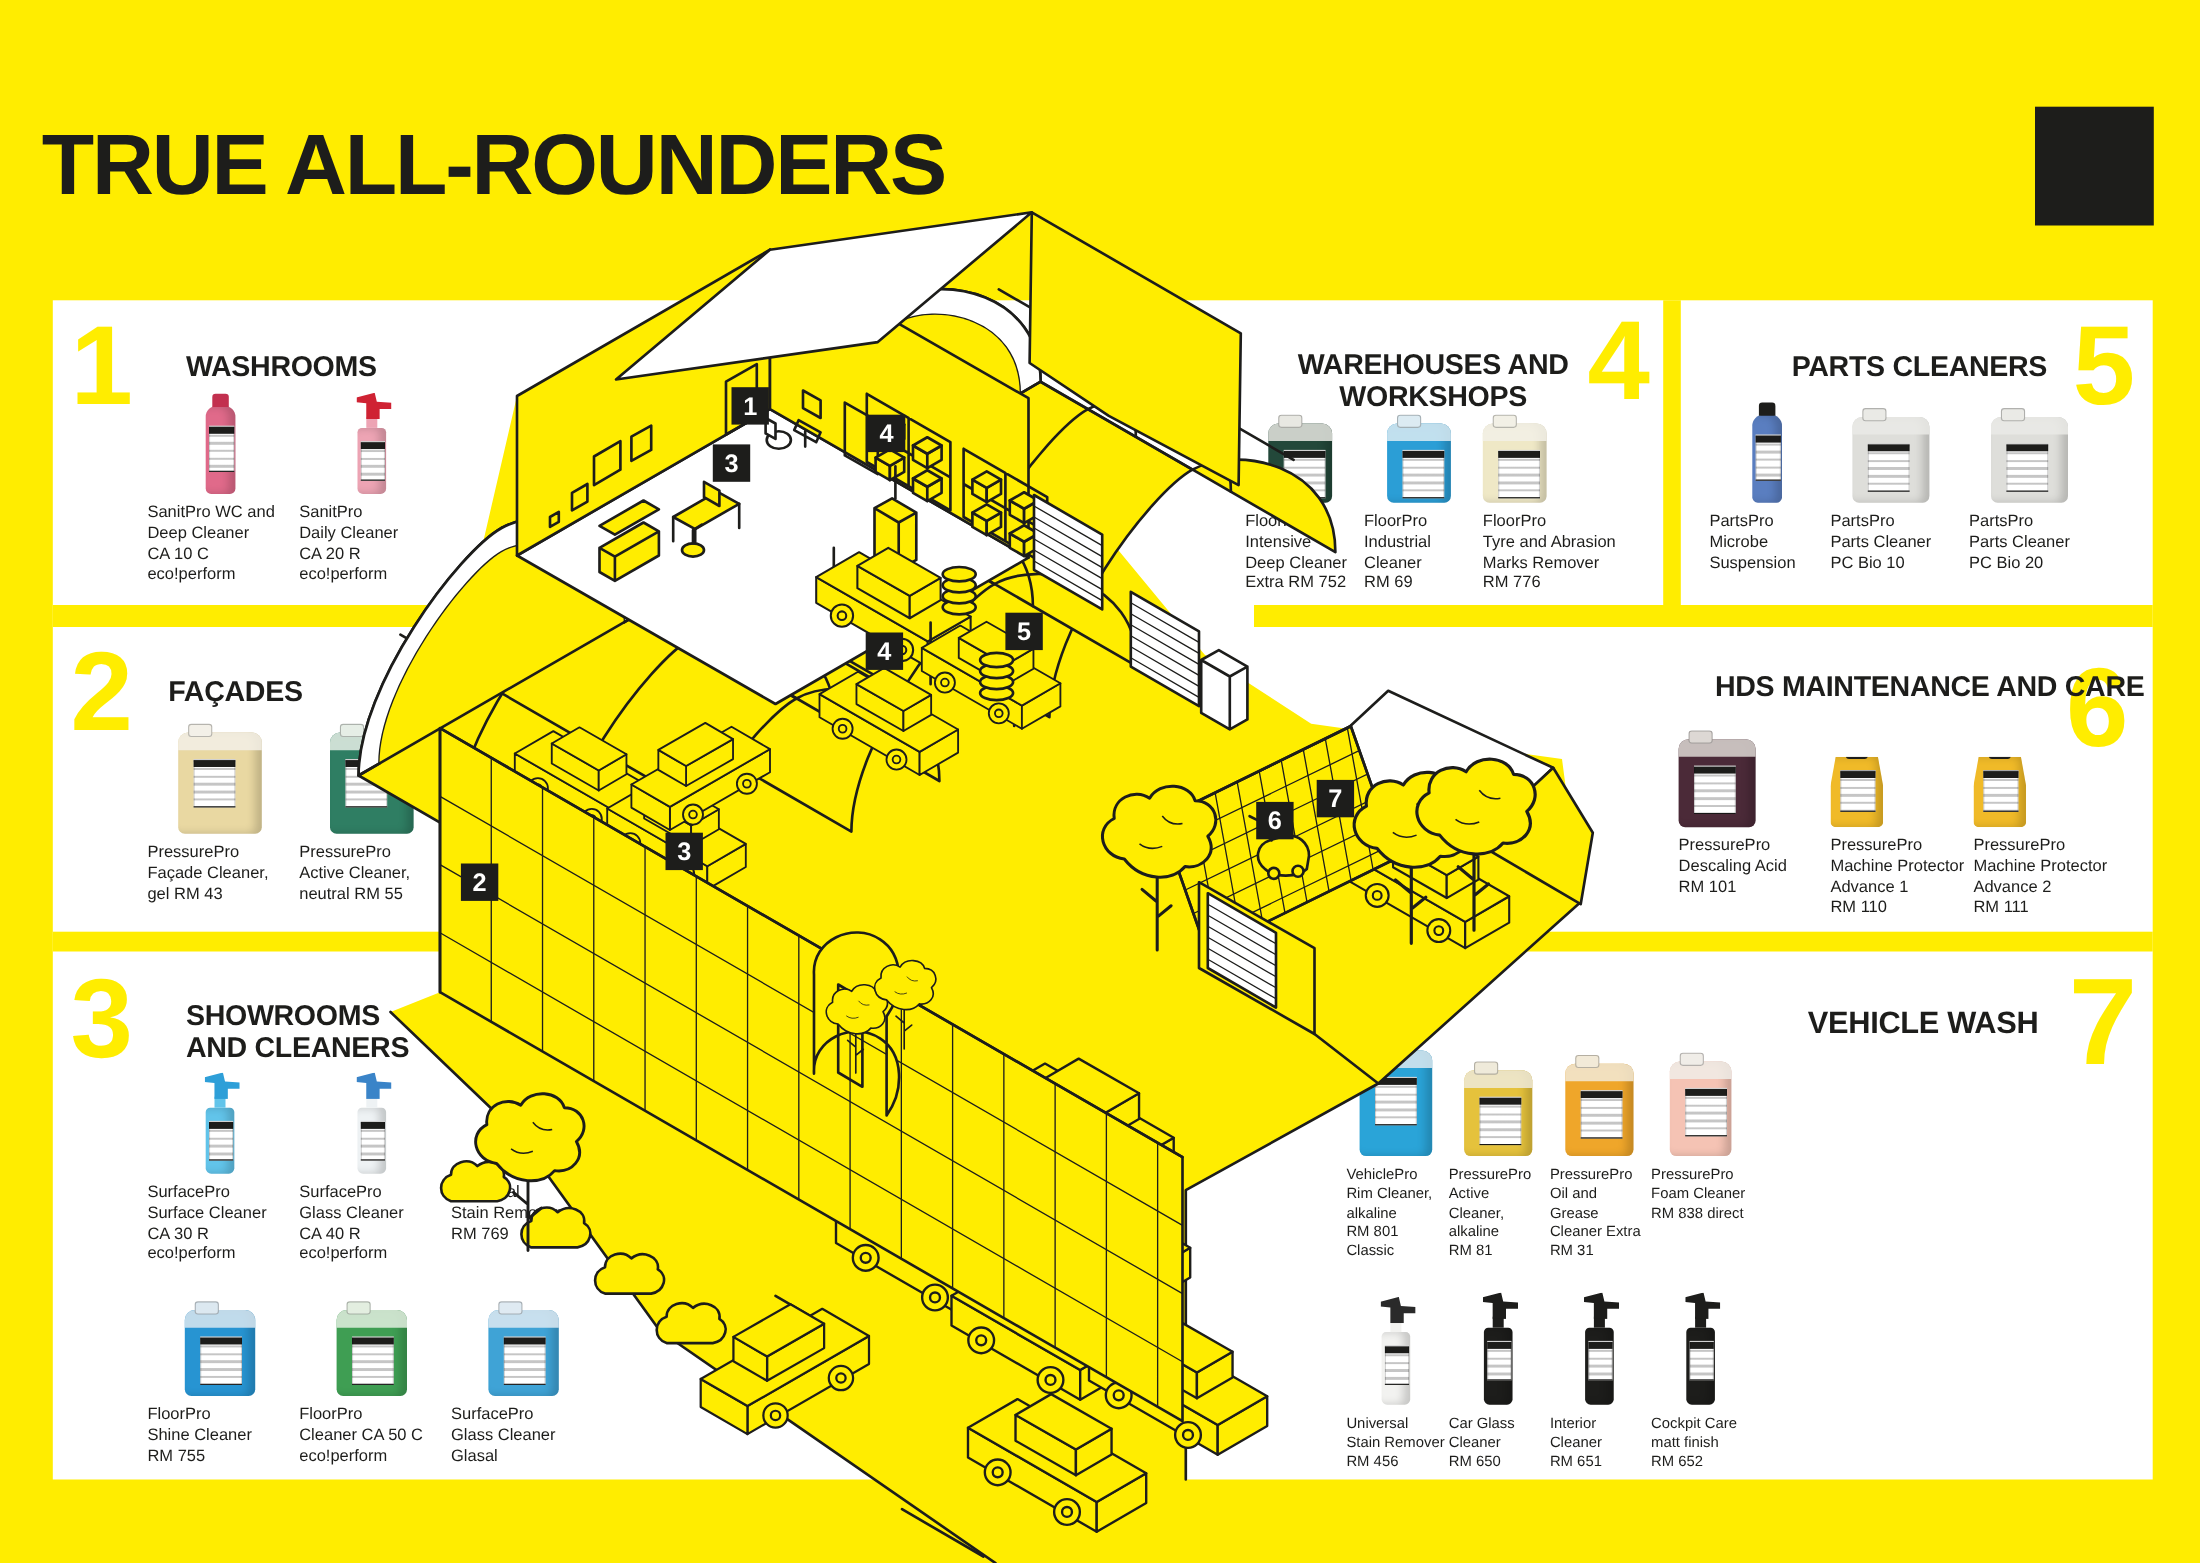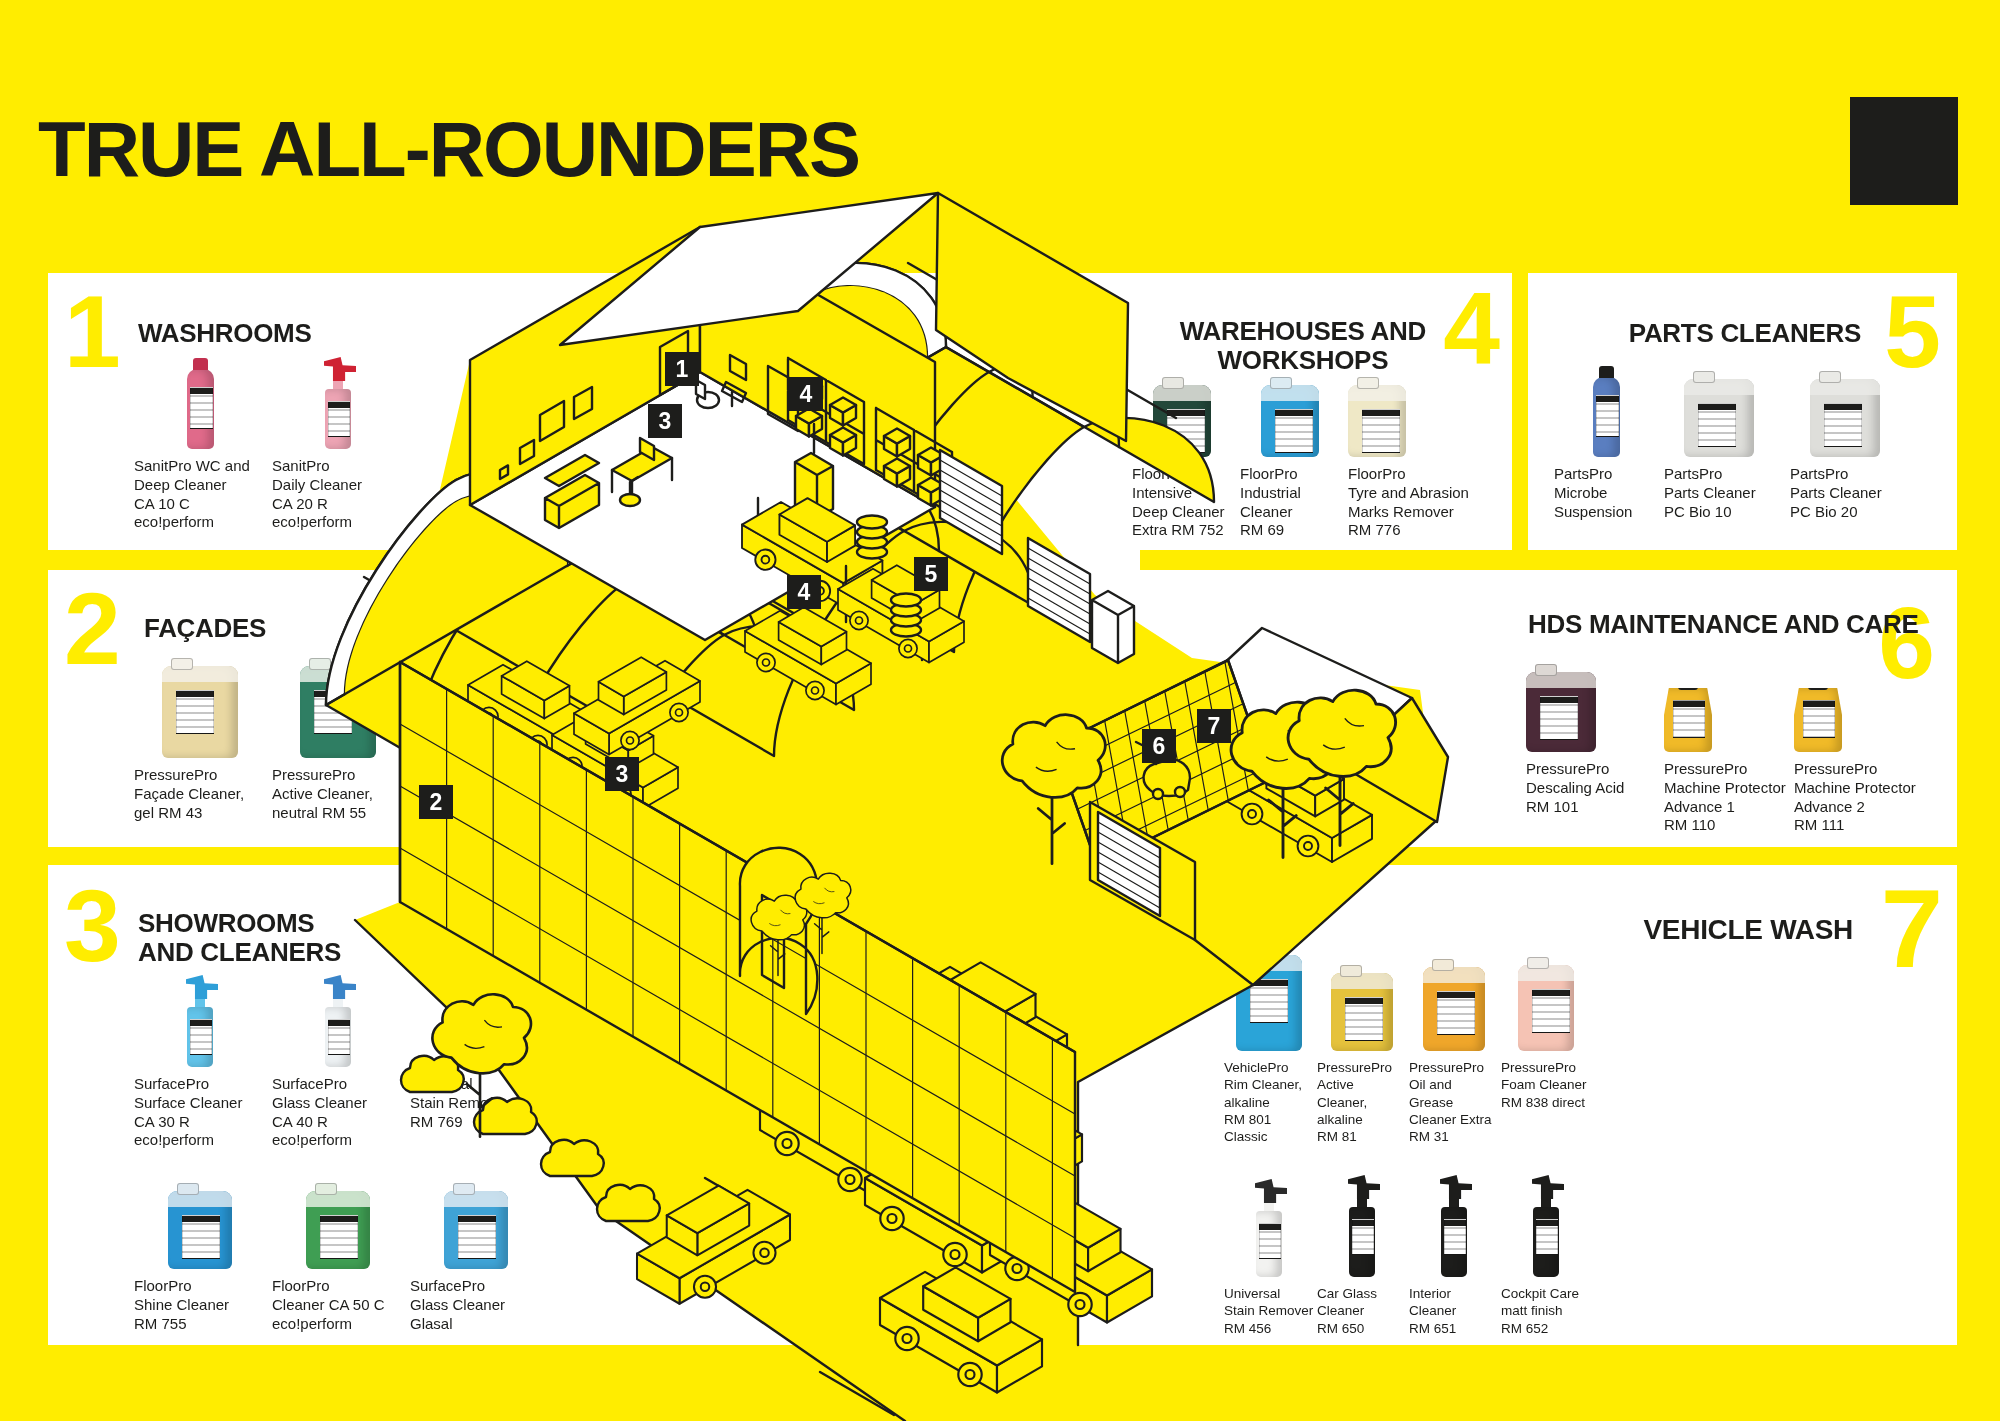--- a/index.html
+++ b/index.html
@@ -16,21 +16,21 @@
     font-size:78px;font-weight:900;letter-spacing:-2px;color:#1d1d1b;white-space:nowrap;
   }
   #logo-square{position:absolute;left:1850px;top:97px;width:108px;height:108px;background:#1d1d1b;z-index:3;}
   .panel{position:absolute;z-index:3;}
   .pnum{
     position:absolute;font-size:102px;font-weight:900;color:#FFED00;line-height:.78;
     letter-spacing:-2px;
   }
   .ptitle{
     position:absolute;font-size:26px;font-weight:900;letter-spacing:-.3px;line-height:1.12;
-    white-space:pre-line;color:#1d1d1b;
+    white-space:pre-line;color:#1d1d1b;margin-left:31px;
   }
   .prod{position:absolute;margin:0;display:flex;flex-direction:column;}
   .pimg{position:relative;display:flex;align-items:flex-end;justify-content:center;height:100px;margin-bottom:8px;}
   .prod figcaption{
     font-size:15px;line-height:1.25;font-weight:400;white-space:pre-line;color:#1d1d1b;
   }
   .panel-vehicle .prod figcaption{font-size:13.5px;line-height:1.28;}
   
   .shapebox{position:relative;background:var(--body,#ccc);box-shadow:inset -6px 0 8px rgba(0,0,0,.18);}
   .cap{position:absolute;background:var(--cap,#eee);}
@@ -103,21 +103,21 @@
       </div>
     <figcaption>SanitPro
 Daily Cleaner
 CA 20 R
 eco!perform</figcaption>
   </figure>
 </section>
 
 <section class="panel panel-facades" style="left:48px;top:570px;width:342px;height:277px">
   <div class="pnum" style="left:16px;top:20px">2</div>
-  <h2 class="ptitle" style="left:96px;top:22px">FAÇADES</h2>
+  <h2 class="ptitle" style="left:74px;top:22px">FAÇADES</h2>
   <figure class="prod" style="left:86px;top:72px;width:132px">
     <div class="pimg" style="height: 116px; --body: #e9d8a2; --cap: #f3f0e8;" data-shape="canister">
         <div class="shapebox" style="width:76px;height:92px">
           <div class="cap"></div>
           <div class="plabel"></div>
         </div>
       </div>
     <figcaption>PressurePro
 Façade Cleaner,
 gel RM 43</figcaption>

